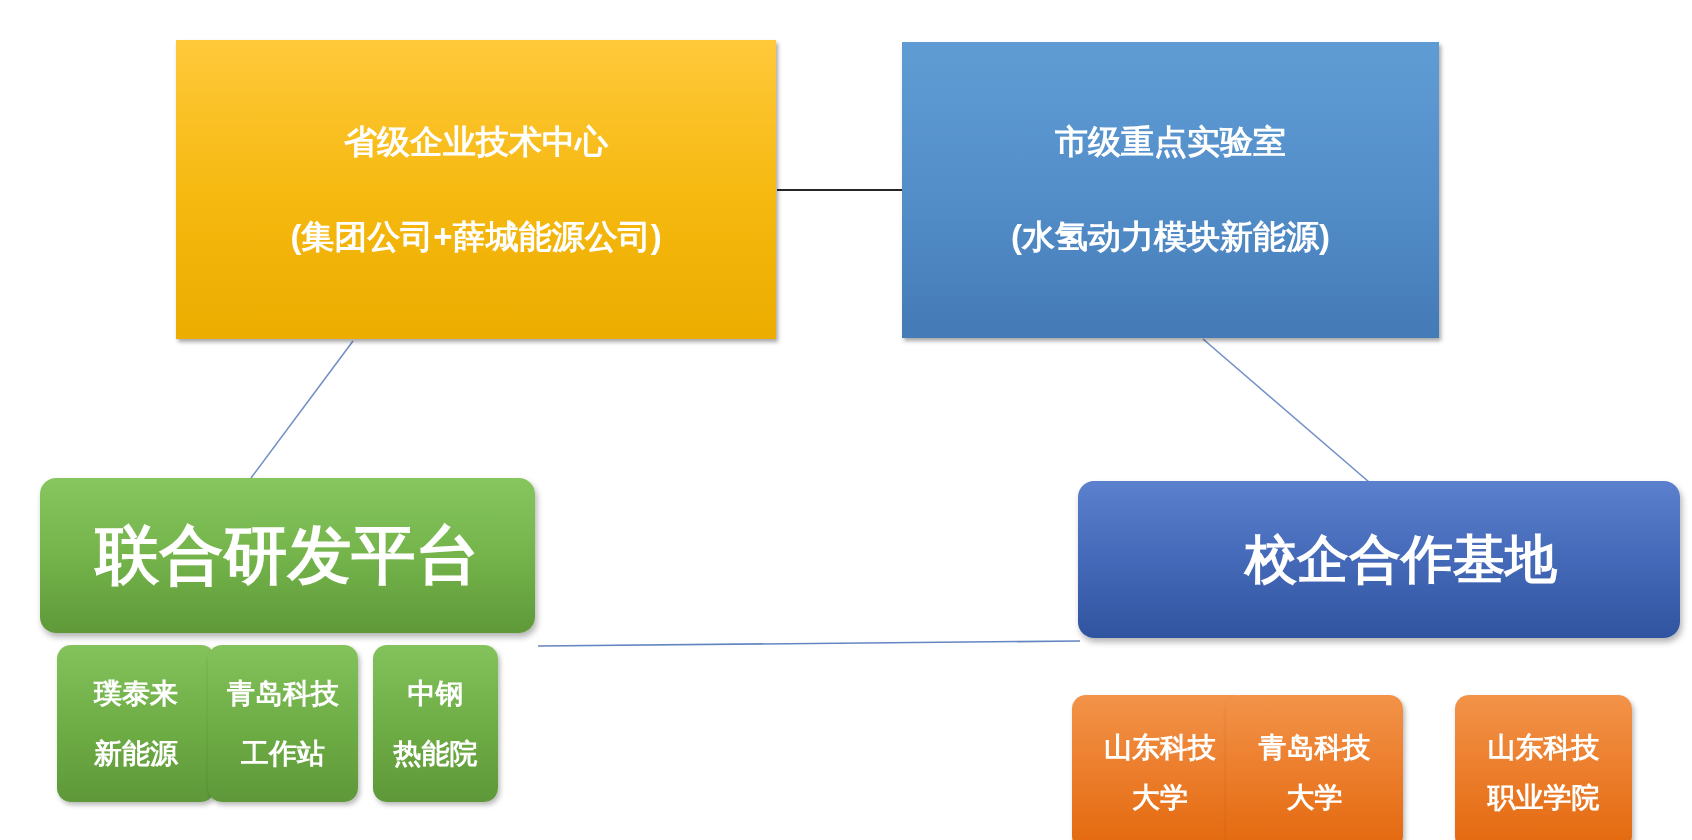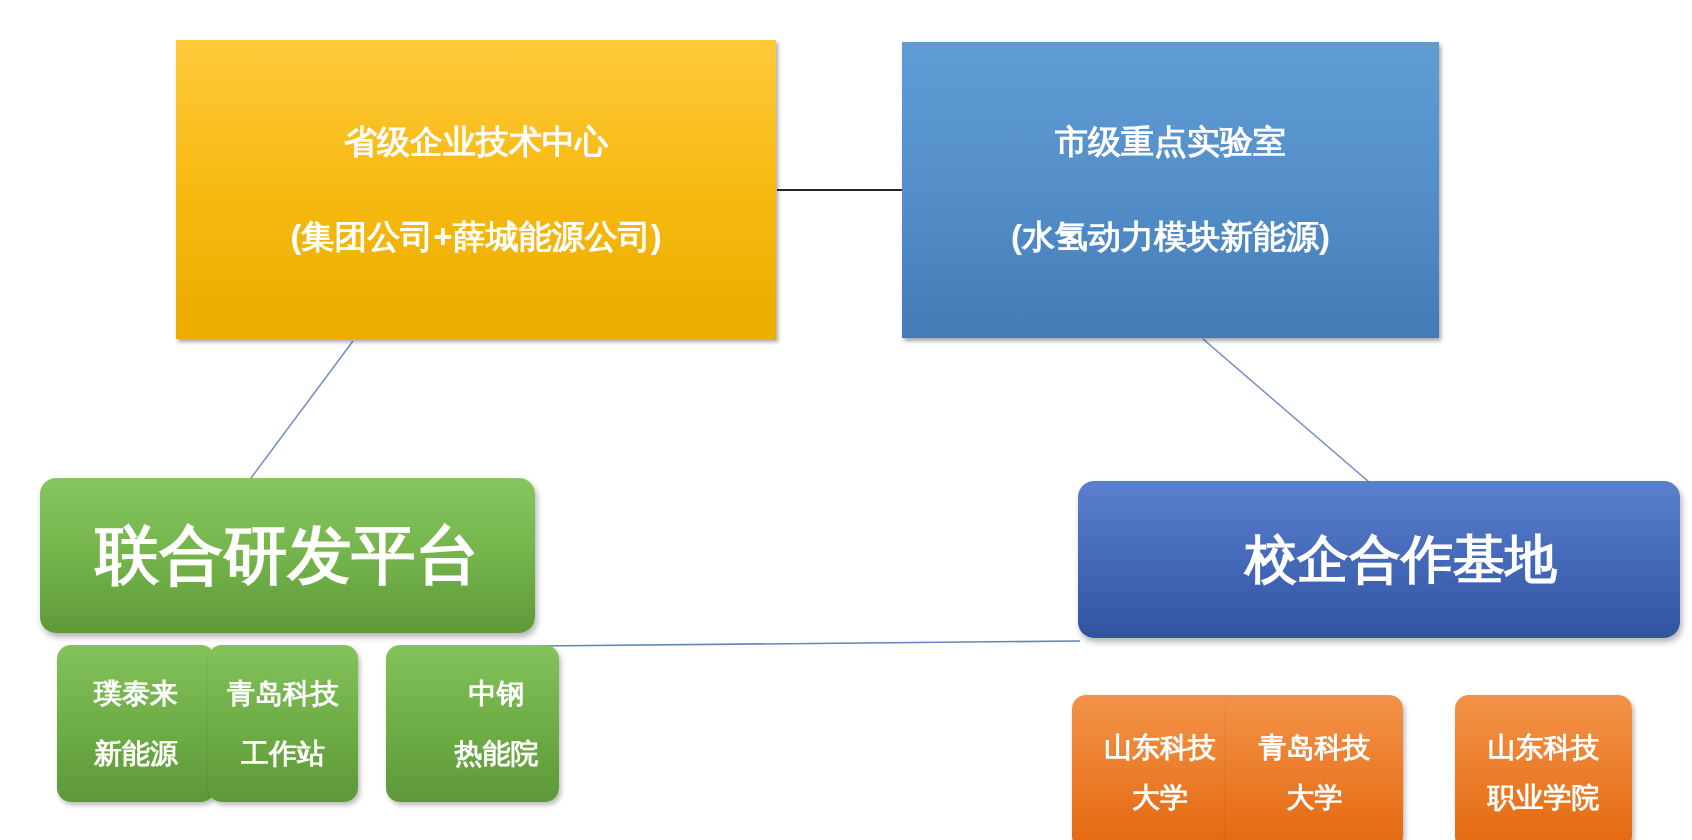--- a/index.html
+++ b/index.html
@@ -77,21 +77,21 @@
     gap: 31px;
   }
   .leaf-orange {
     background: linear-gradient(180deg, #F29349 0%, #EC7D2B 50%, #E3680D 100%);
     top: 655px; height: 155px;
     gap: 20px;
     margin-top: 40px;
   }
   .leaf-g1 { left: 37px;  width: 158px; margin-left: 20px; }
   .leaf-g2 { left: 208px; width: 150px; }
-  .leaf-g3 { left: 386px; width: 125px; padding-left: 48px; }
+  .leaf-g3 { left: 373px; width: 125px; }
   .leaf-o1 { left: 1072px; width: 176px; }
   .leaf-o2 { left: 1226px; width: 177px; }
   .leaf-o3 { left: 1455px; width: 177px; }
   .txt-line {
     display: block;
     line-height: 1.05;
     white-space: nowrap;
   }
 </style>
 </head>

